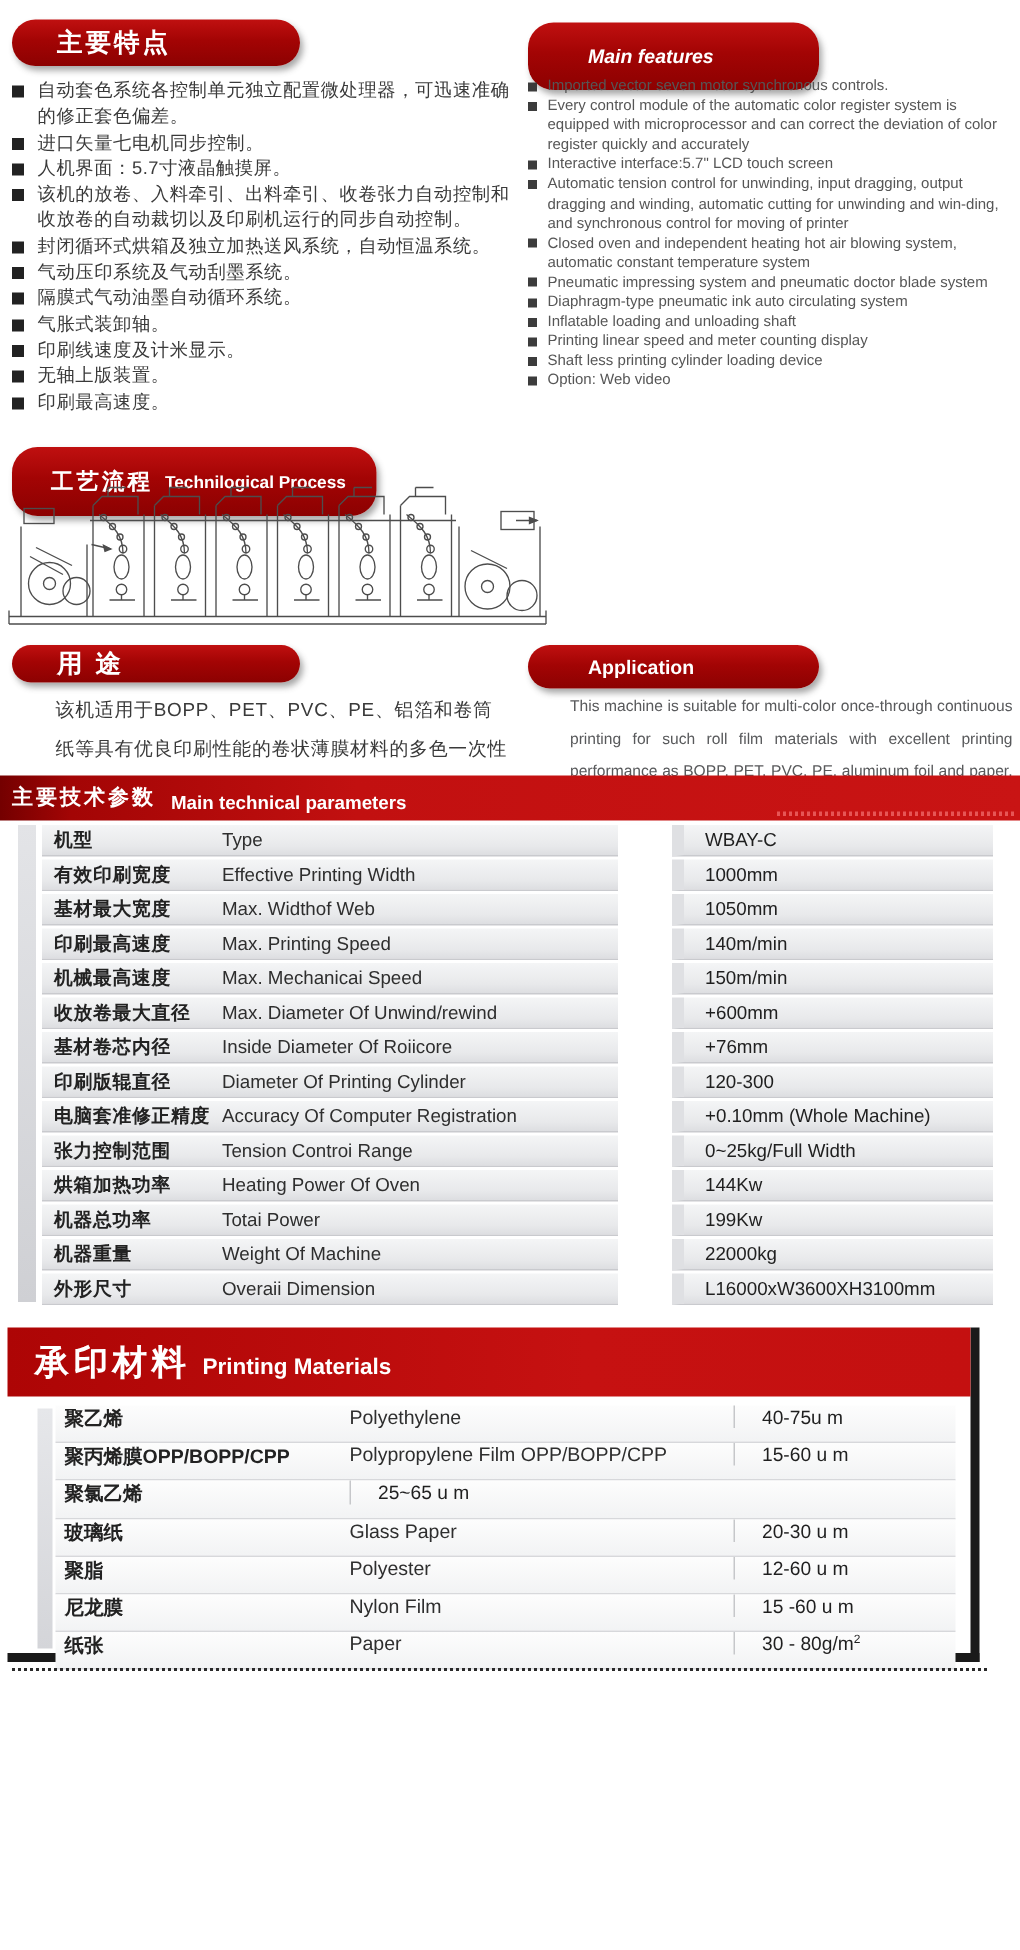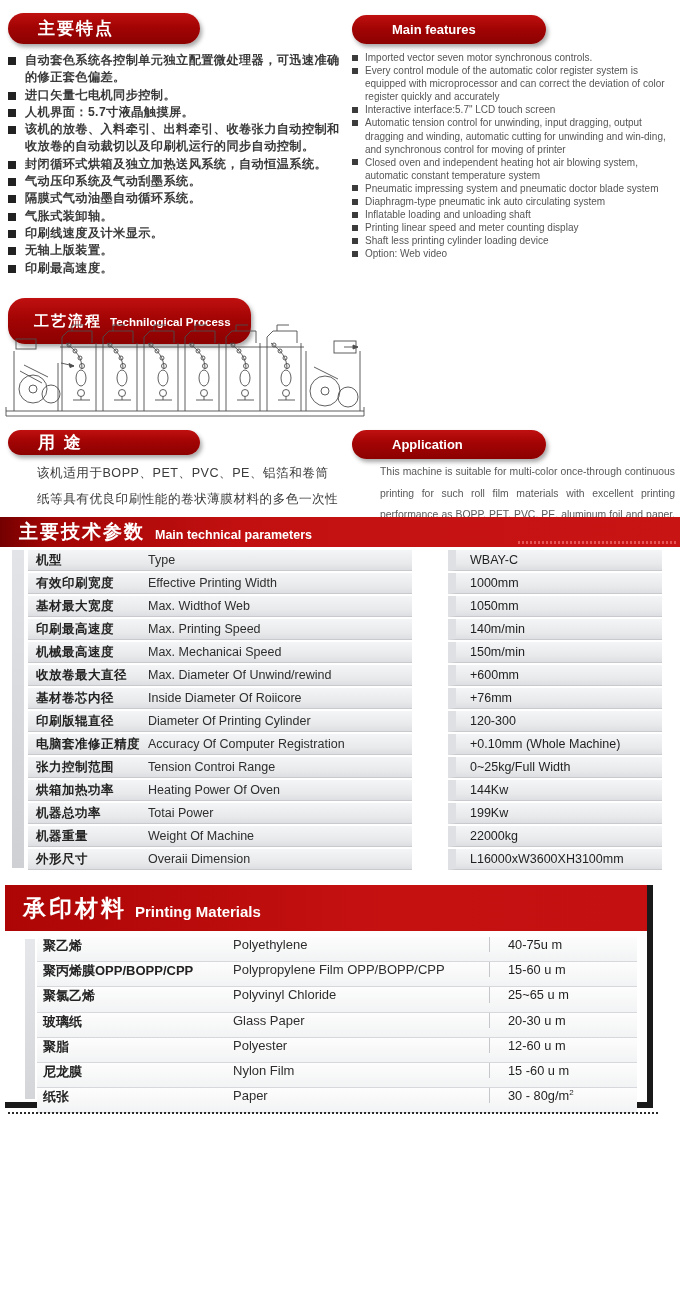--- a/index.html
+++ b/index.html
@@ -13,37 +13,37 @@
         display:flex;align-items:center;}
   .pill .cn{font-size:17px;font-weight:bold;letter-spacing:2px;}
   .pill .en-bold{font-weight:bold;}
 
   
   .list{position:absolute;list-style:none;margin:0;padding:0;}
   .list li{position:relative;}
   .sq{position:absolute;left:0;background:#222;}
   .cn-list{left:8px;top:52px;width:336px;font-size:12.2px;line-height:17.3px;
            letter-spacing:.4px;color:#3a3a3a;}
-  .cn-list li{padding-left:17px;font-weight:bold;}
+  .cn-list li{padding-left:17px;}
   .cn-list .sq{top:5px;width:8px;height:8px;}
   .en-list{left:352px;top:51px;width:324px;font-size:10px;line-height:13.1px;color:#565656;}
   .en-list li{padding-left:13px;}
   .en-list .sq{top:3.5px;width:6px;height:6px;background:#3c3c3c;}
 
   
   .usage-text{position:absolute;left:37px;top:461px;width:302px;font-size:12.6px;
               line-height:25.5px;letter-spacing:.5px;color:#3a3a3a;}
   .application-text{position:absolute;left:380px;top:461px;width:295px;font-size:10.4px;
                     line-height:21.5px;color:#58595b;text-align:justify;}
 
   
   .tech-banner{position:absolute;left:0;top:517px;width:680px;height:30px;
                background:linear-gradient(90deg,#740000 0%,#a30505 7%,#c21010 35%,#c91414 100%);
                color:#fff;display:flex;align-items:center;}
-  .tech-banner .cn{font-size:19px;font-weight:bold;letter-spacing:2px;margin-left:19px;}
+  .tech-banner .cn{font-size:14px;font-weight:bold;letter-spacing:2px;margin-left:8px;}
   .tech-banner .en-bold{font-size:12.5px;font-weight:bold;margin-left:10px;margin-top:6px;}
   .tech-banner .dots{position:absolute;right:2px;top:24px;width:160px;height:3px;
         background:repeating-linear-gradient(90deg,#e66 0 2px,transparent 2px 4px);opacity:.8;}
 
   .tech-accent{position:absolute;left:12px;top:550px;width:12px;height:318px;
                background:linear-gradient(180deg,#e3e4e7,#cfd0d4);}
   .tech-table{position:absolute;left:28px;top:548px;width:634px;}
   .trow{display:flex;height:23px;border-radius:10px;}
   .band{box-sizing:border-box;height:21px;margin-top:2px;display:flex;align-items:center;
         background:linear-gradient(180deg,#f4f5f6 0%,#e8e9eb 70%,#dddee1 100%);
@@ -139,21 +139,21 @@
         <span class="sq"></span>
         <span>无轴上版装置。</span>
       </li>
 
       <li>
         <span class="sq"></span>
         <span>印刷最高速度。</span>
       </li>
     </ul>
 
-  <div class="pill" style="left:352px;top:15px;width:194px;height:29px;padding-left:40px;">
+  <div class="pill" style="left:352px;top:15px;width:194px;height:45px;padding-left:40px;font-style:italic;">
     <span class="en-bold" style="font-size:13px;">Main features</span>
   </div>
 
   <ul class="list en-list">
 
       <li>
         <span class="sq"></span>
         <span>Imported vector seven motor synchronous controls.</span>
       </li>
 
@@ -447,21 +447,20 @@
         </div>
 
         <div class="mrow">
           <span class="mcn">聚丙烯膜OPP/BOPP/CPP</span>
           <span class="men">Polypropylene Film OPP/BOPP/CPP</span>
           <span class="mval"><span>15-60 u m</span><sup></sup></span>
         </div>
 
         <div class="mrow">
           <span class="mcn">聚氯乙烯</span>
-          <span class="men">Polyvinyl Chloride</span>
           <span class="mval"><span>25~65 u m</span><sup></sup></span>
         </div>
 
         <div class="mrow">
           <span class="mcn">玻璃纸</span>
           <span class="men">Glass Paper</span>
           <span class="mval"><span>20-30 u m</span><sup></sup></span>
         </div>
 
         <div class="mrow">

